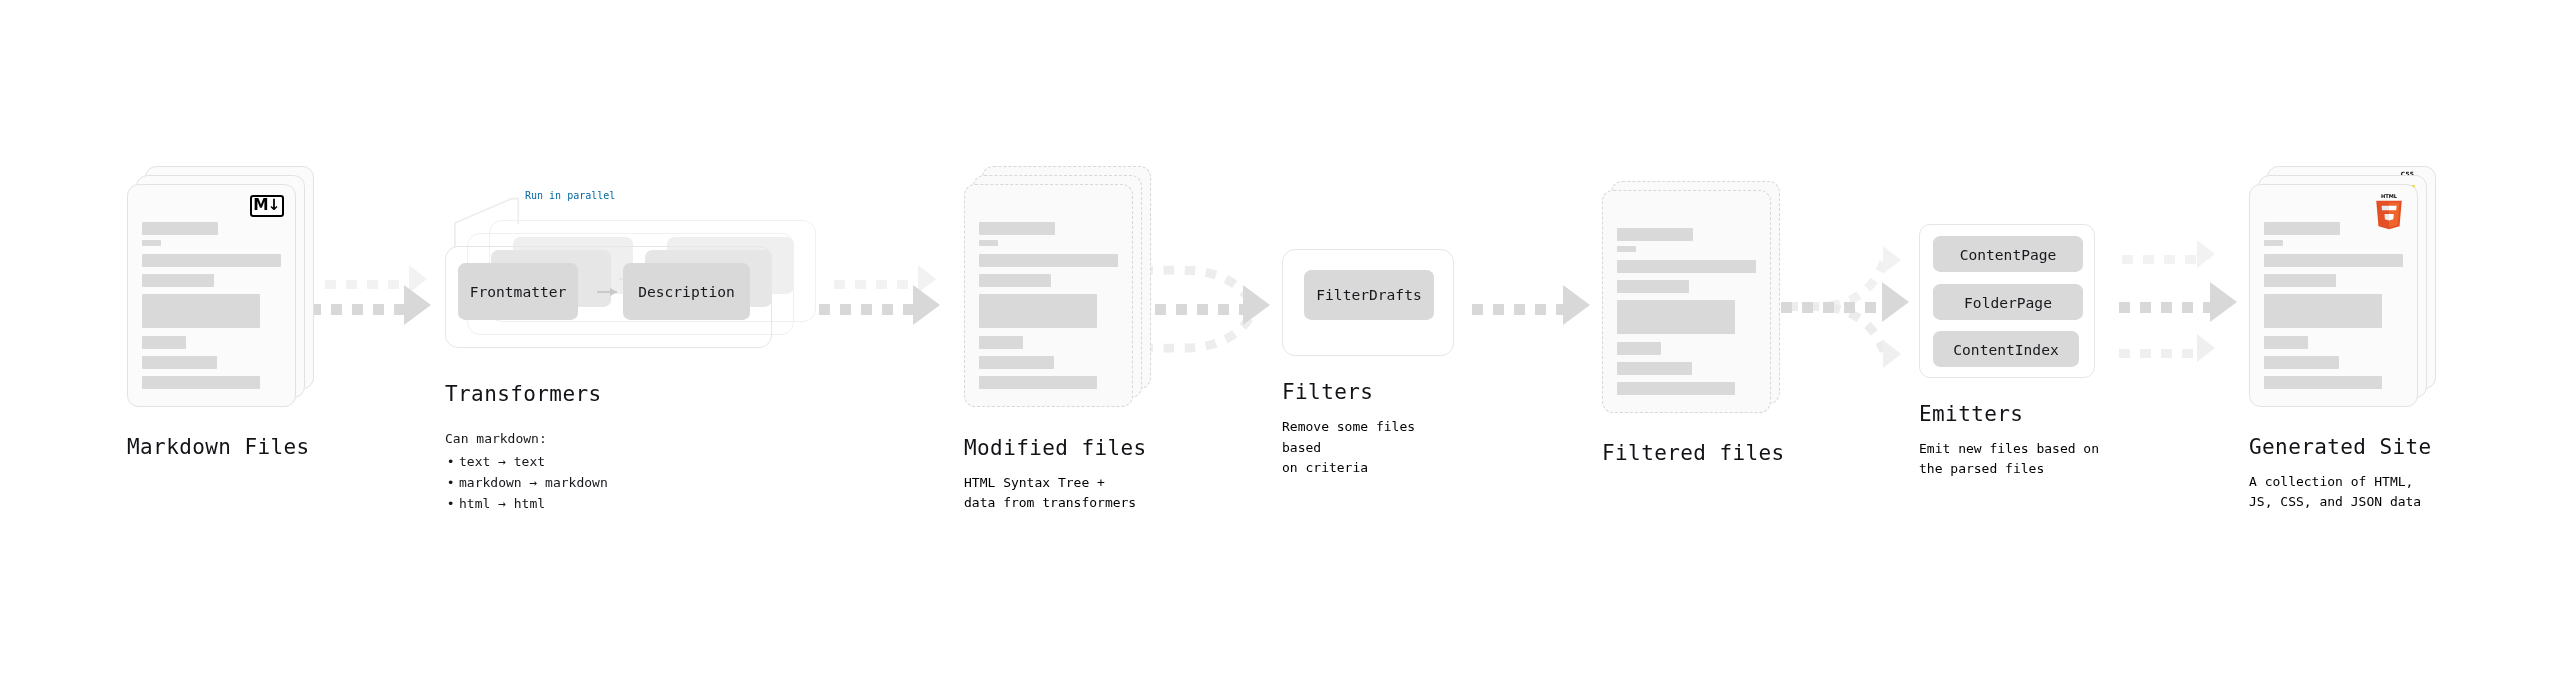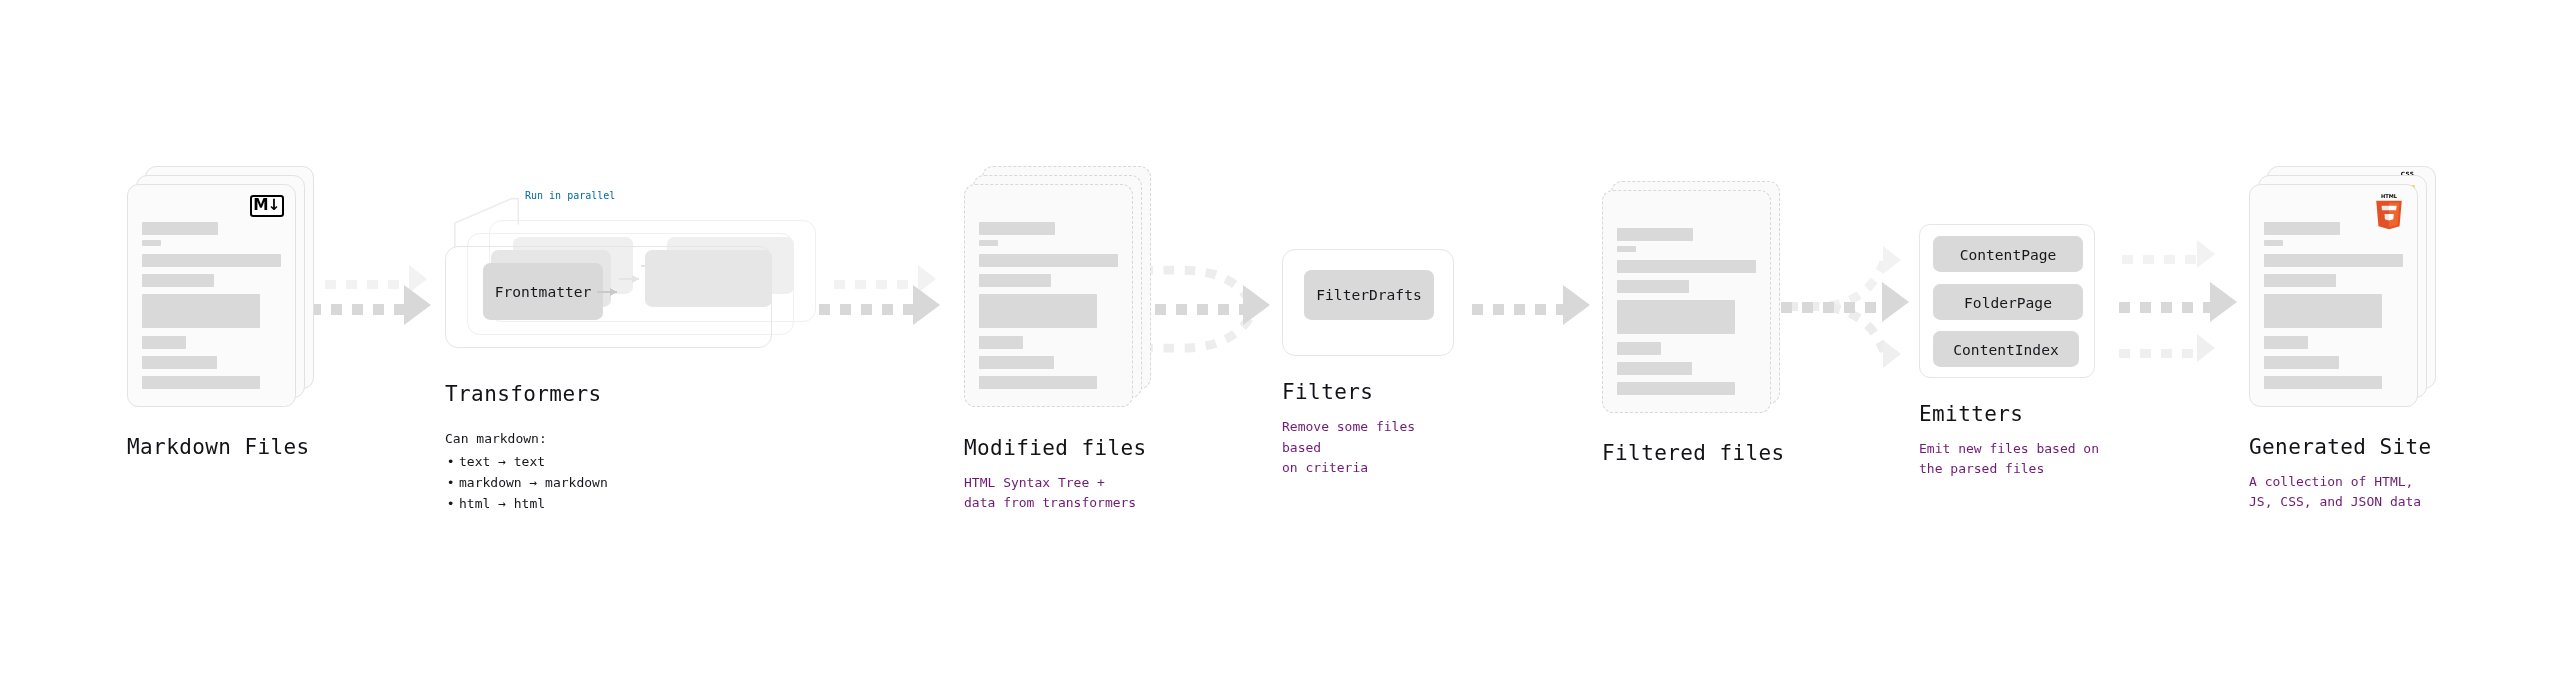--- a/index.html
+++ b/index.html
@@ -105,21 +105,21 @@
   
   .cap-title {
     font-size: 21px;
     letter-spacing: 0.4px;
     color: #121217;
     white-space: nowrap;
   }
   .cap-sub {
     font-size: 13px;
     line-height: 1.55;
-    color: #701a75;
+    color: #000000;
     margin-top: 13px;
     white-space: pre-line;
   }
   .cap-list {
     font-size: 13px;
     line-height: 1.62;
     color: #16161b;
     margin-top: 13px;
   }
   .cap-list .lead { margin-bottom: 1.6px; }
@@ -264,22 +264,23 @@
       <div class="inner-arrow faint" style="left:151px; top:44px; width:19.5px;"></div>
     </div>
 
     <div class="panel ghost" style="left:22px; top:41px; width:327px; height:102px;">
       <div class="chip ghost-a" style="position:absolute; left:23px; top:16.3px; width:120px; height:57px;"></div>
       <div class="chip ghost-a" style="position:absolute; left:177px; top:16.3px; width:127px; height:57px;"></div>
       <div class="inner-arrow faint" style="left:151px; top:44px; width:19.5px;"></div>
     </div>
 
     <div class="panel" style="left:0px; top:54px; width:327px; height:102px;">
-      <div class="chip" style="position:absolute; left:37px; top:16.3px; width:120px; height:57px;">Frontmatter</div>
+      <div class="chip" style="position:absolute; left:12px; top:16.3px; width:120px; height:57px;">Frontmatter</div>
       <div class="inner-arrow" style="left:151px; top:44px; width:19.5px;"></div>
+      <div class="chip" style="position:absolute; left:177px; top:16.3px; width:127px; height:57px;">Description</div>
     </div>
 
     <div class="cap-title" style="position:absolute; left:0px; top:190px;">Transformers</div>
 
     <div class="cap-list" style="position:absolute; left:0px; top:223px;">
       <div class="lead">Can markdown:</div>
       <ul>
         <li>text → text</li>
         <li>markdown → markdown</li>
         <li>html → html</li>

